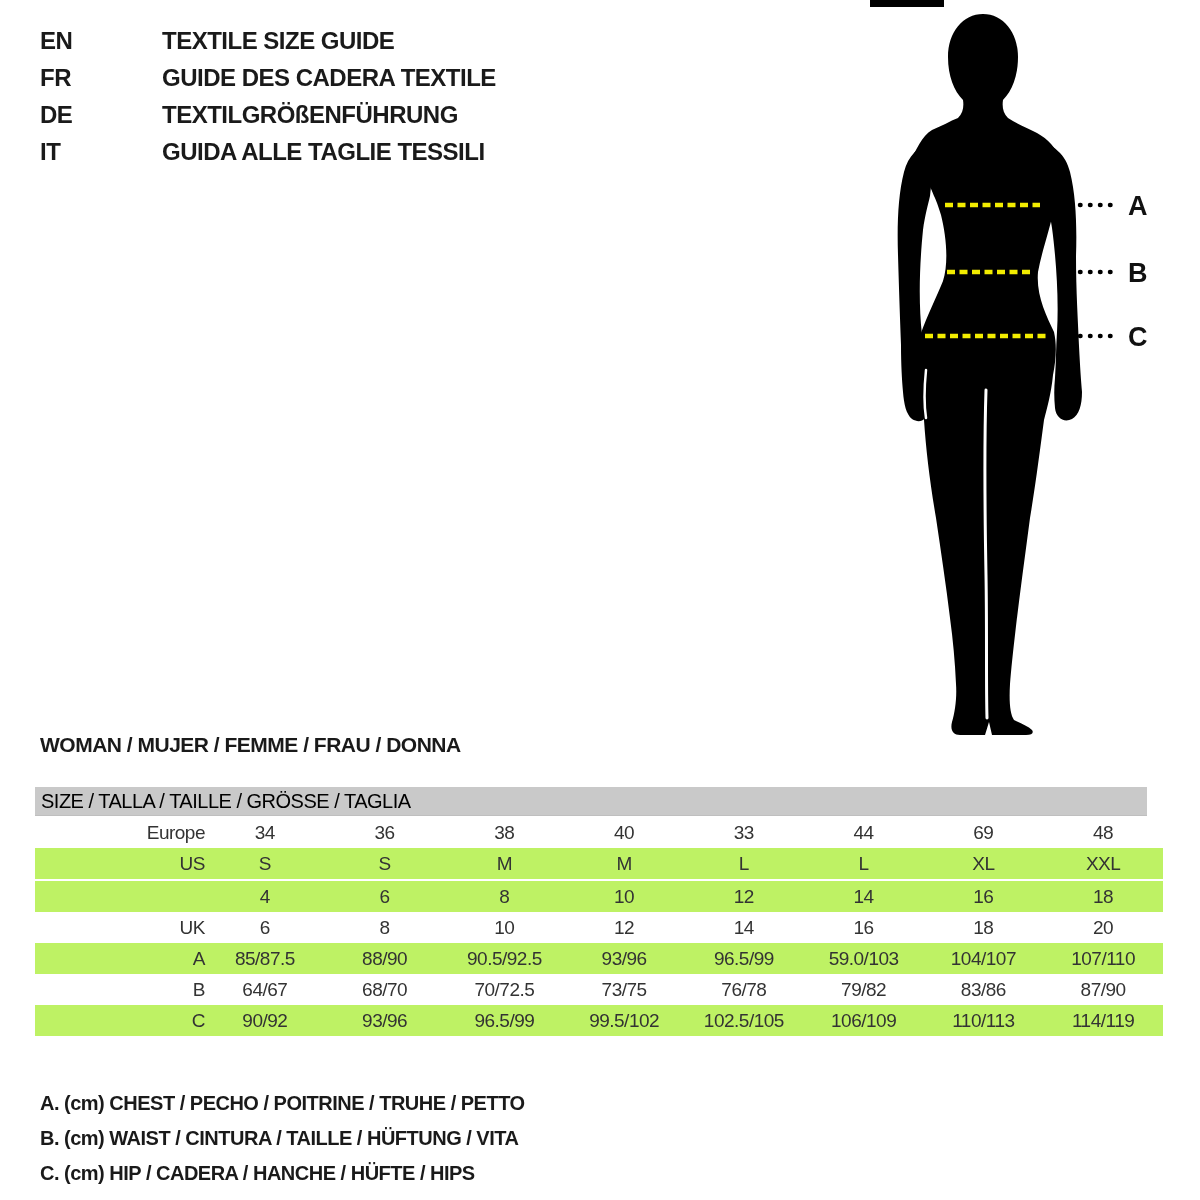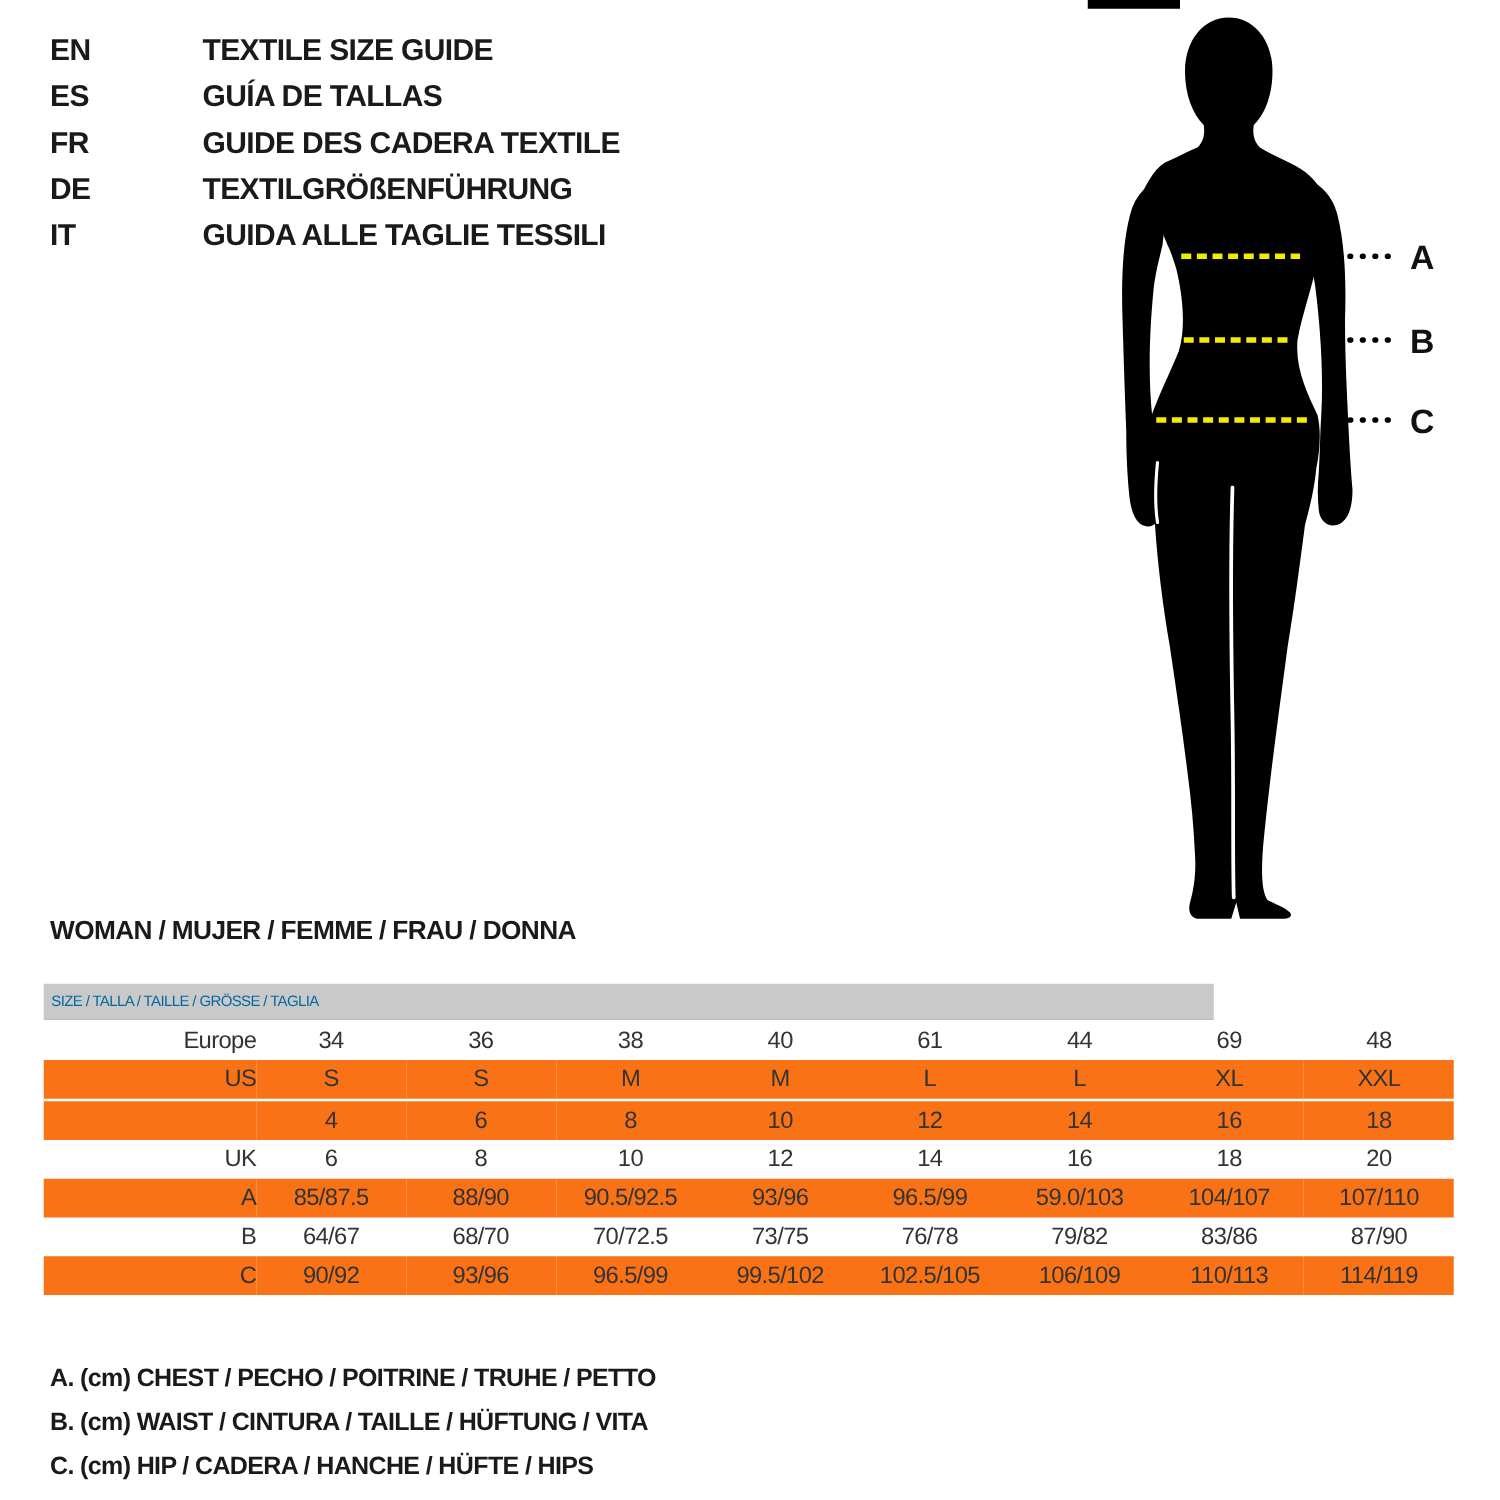--- a/index.html
+++ b/index.html
@@ -14,46 +14,42 @@
   .lang-code{width:78px;flex:0 0 78px;}
   
   .figure-svg{position:absolute;left:870px;top:0;}
   .figure-svg text{font-family:"Liberation Sans",sans-serif;font-weight:bold;font-size:27px;fill:#111;}
   
   .woman-line{position:absolute;left:40px;top:733px;font-size:21px;font-weight:bold;}
   
   .size-table{position:absolute;left:35px;top:787px;width:1128px;border-collapse:collapse;table-layout:fixed;}
   .size-table td{font-size:19px;color:#333;text-align:center;height:31px;padding:0;white-space:nowrap;}
   .size-table .row-label{text-align:right;padding-left:6px;width:170px;}
-  .size-table tr.shaded td{background:#f97316;}
+  .size-table tr.shaded td{background:#bef264;}
   .size-table tr.seam td{border-top:2px solid #ffffff;}
   .table-header{
-    position:absolute;left:35px;top:787px;width:936px;height:29px;line-height:29px;
-    background:#c9c9c9;font-size:12px;color:#0369a1;padding-left:6px;box-sizing:border-box;
+    position:absolute;left:35px;top:787px;width:1112px;height:29px;line-height:29px;
+    background:#c9c9c9;font-size:20px;color:#000000;padding-left:6px;box-sizing:border-box;
     border-bottom:1px solid #bfbfbf;
   }
   .size-table-wrap{position:absolute;left:35px;top:817px;width:1128px;}
   .size-table-wrap table{width:1128px;}
   
   .legend{position:absolute;left:40px;top:1086px;}
   .legend-line{height:35px;line-height:35px;font-size:20px;font-weight:bold;}
 </style>
 </head>
 <body>
 
 <div class="canvas">
 
   <div class="langs">
       <div class="lang-row">
         <span class="lang-code">EN</span>
         <span>TEXTILE SIZE GUIDE</span>
-      </div>
-      <div class="lang-row">
-        <span class="lang-code">ES</span>
-        <span>GUÍA DE TALLAS</span>
       </div>
       <div class="lang-row">
         <span class="lang-code">FR</span>
         <span>GUIDE DES CADERA TEXTILE</span>
       </div>
       <div class="lang-row">
         <span class="lang-code">DE</span>
         <span>TEXTILGRÖßENFÜHRUNG</span>
       </div>
       <div class="lang-row">
@@ -156,21 +152,21 @@
         <col style="width:170px">
         <col span="8">
       </colgroup>
       <tbody>
           <tr>
             <td class="row-label">Europe</td>
             <td>34</td>
             <td>36</td>
             <td>38</td>
             <td>40</td>
-            <td>61</td>
+            <td>33</td>
             <td>44</td>
             <td>69</td>
             <td>48</td>
           </tr>
           <tr class="shaded">
             <td class="row-label">US</td>
             <td>S</td>
             <td>S</td>
             <td>M</td>
             <td>M</td>

